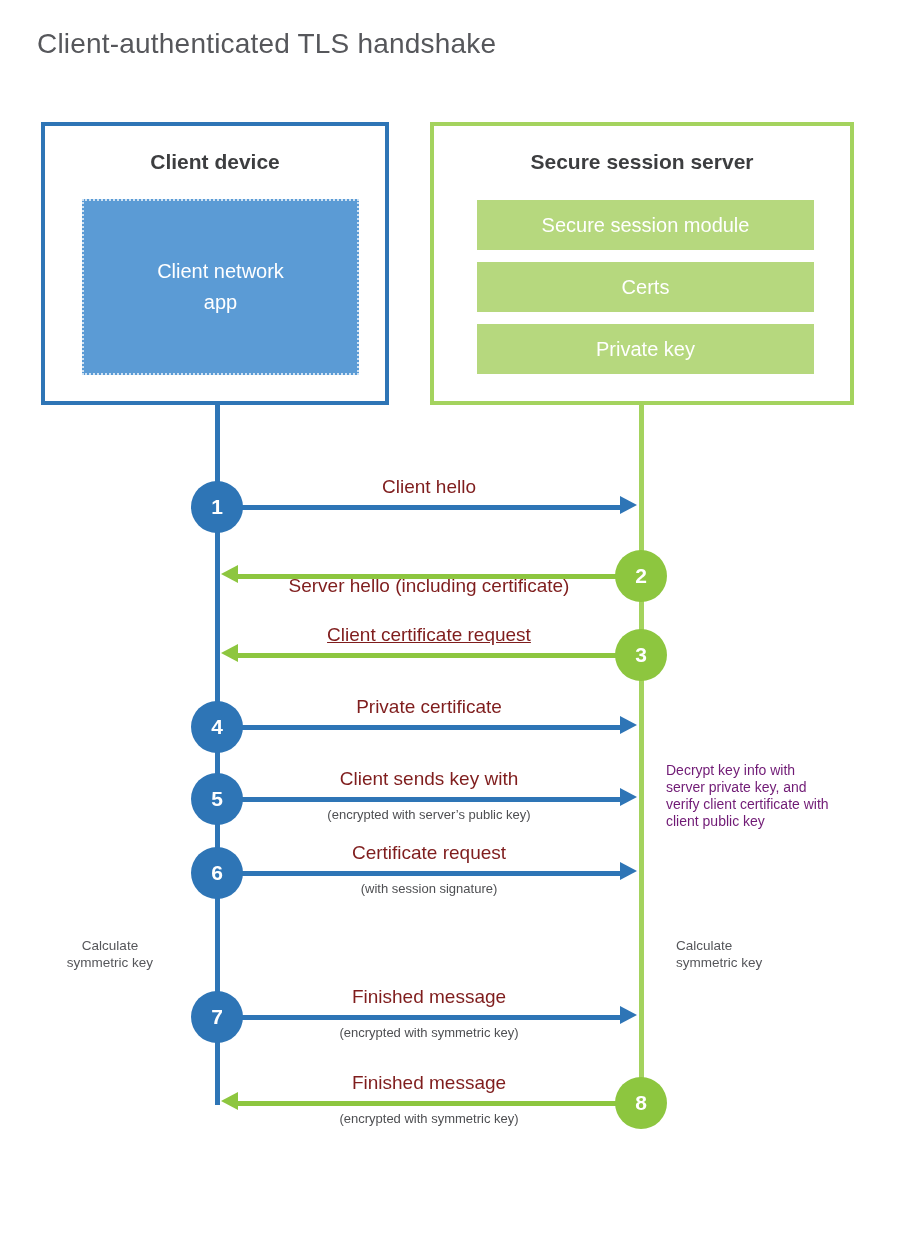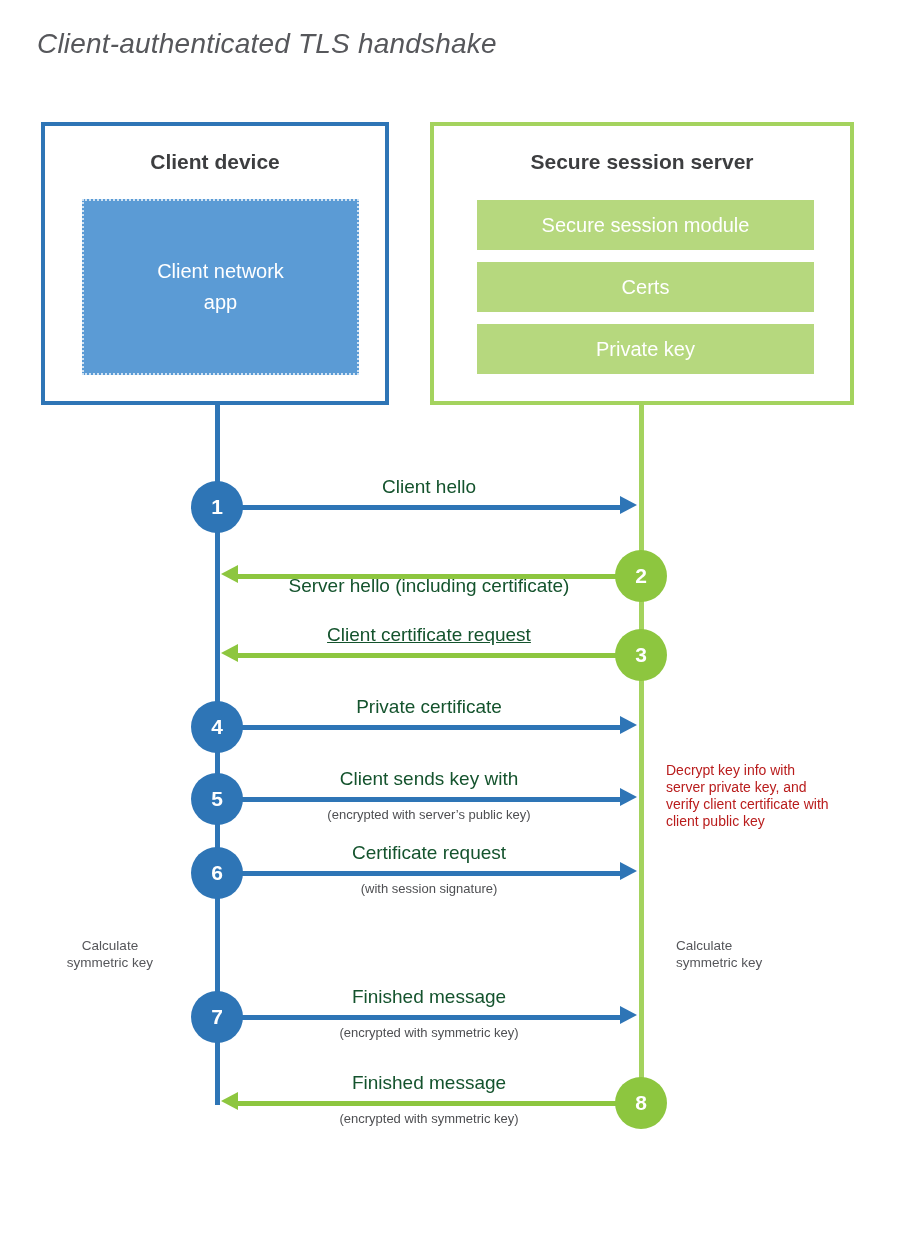--- a/index.html
+++ b/index.html
@@ -2,21 +2,21 @@
 <html><head>
 <meta charset="utf-8">
 <style>
   html,body{margin:0;padding:0;background:#ffffff;}
   .canvas{
     position:relative;width:900px;height:1256px;background:#ffffff;overflow:hidden;
     font-family:"Liberation Sans", sans-serif;
   }
   .page-title{
     position:absolute;left:37px;top:28px;font-size:28px;font-weight:300;
-    color:#56575b;letter-spacing:.2px;font-style:italic;
+    color:#56575b;letter-spacing:.2px;
   }
   
   .actor{position:absolute;top:122px;height:283px;background:#fff;box-sizing:border-box;}
   .actor.client{left:41px;width:348px;border:4px solid #2e75b6;}
   .actor.server{left:430px;width:424px;border:4px solid #a4d35e;}
   .actor-title{
     margin-top:24px;text-align:center;font-size:21px;font-weight:700;color:#3d3e40;
   }
   .app-box{
     position:absolute;left:37px;top:73px;width:277px;height:176px;
@@ -30,37 +30,37 @@
     display:flex;align-items:center;justify-content:center;
     color:#ffffff;font-size:20px;
   }
   
   .vline{position:absolute;width:5px;}
   .vline.blue{left:215px;top:405px;height:700px;background:#2e75b6;}
   .vline.green{left:639px;top:405px;height:699px;background:#a4d35e;}
   
   .msg{
     position:absolute;left:217px;width:424px;text-align:center;
-    font-size:19px;color:#14532d;
+    font-size:19px;color:#7f1d1d;
   }
   .msg-sub{
     position:absolute;left:217px;width:424px;text-align:center;
     font-size:13px;color:#4e4f52;
   }
   .hline{position:absolute;height:5px;}
   .head{position:absolute;width:0;height:0;}
   .circle{
     position:absolute;width:52px;height:52px;border-radius:50%;
     display:flex;align-items:center;justify-content:center;
     color:#ffffff;font-size:21px;font-weight:700;
   }
   
   .note{
     position:absolute;left:666px;top:762px;width:168px;
-    font-size:14px;line-height:17px;color:#b91c1c;
+    font-size:14px;line-height:17px;color:#701a75;
   }
   .calc{
     position:absolute;top:937px;font-size:13.5px;line-height:17px;color:#55565a;
     white-space:pre-line;
   }
   .calc.left{left:35px;width:150px;text-align:center;}
   .calc.right{left:676px;width:150px;text-align:left;}
 </style>
 </head>
 <body>

